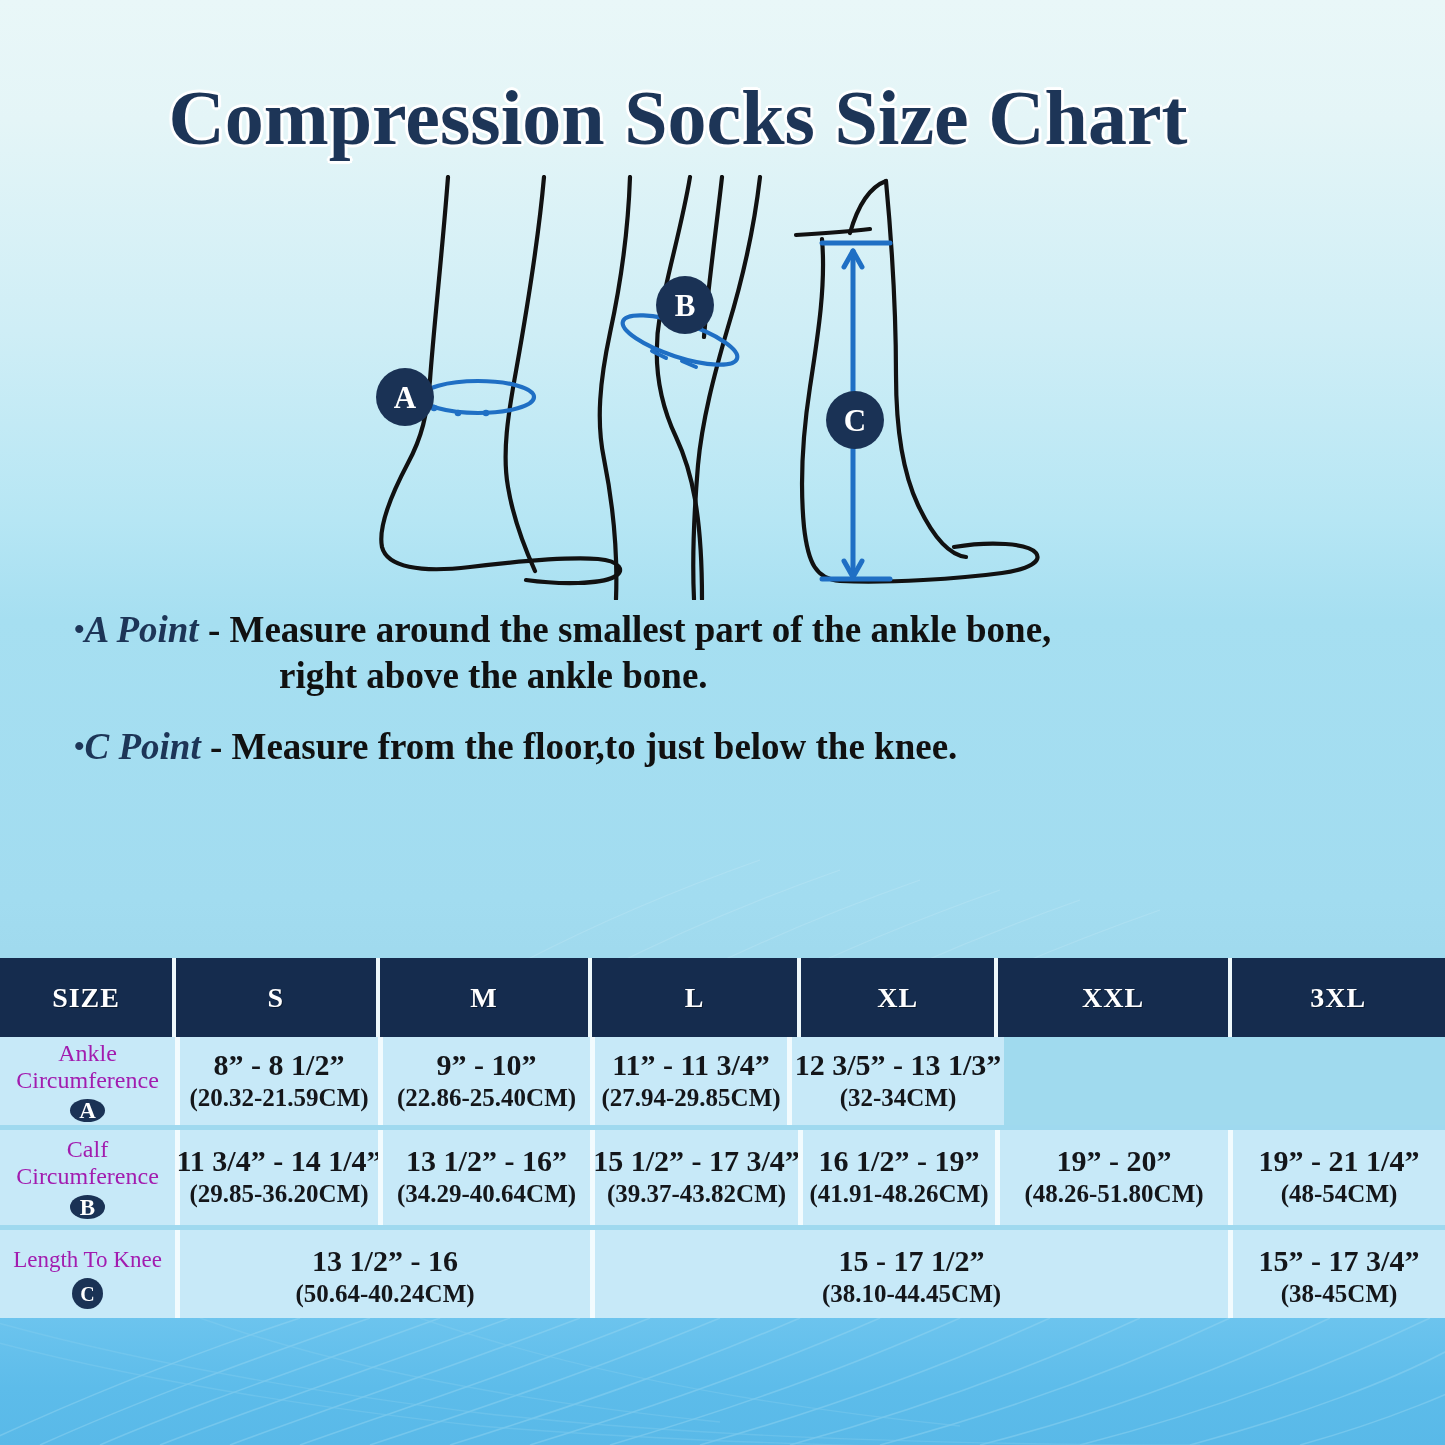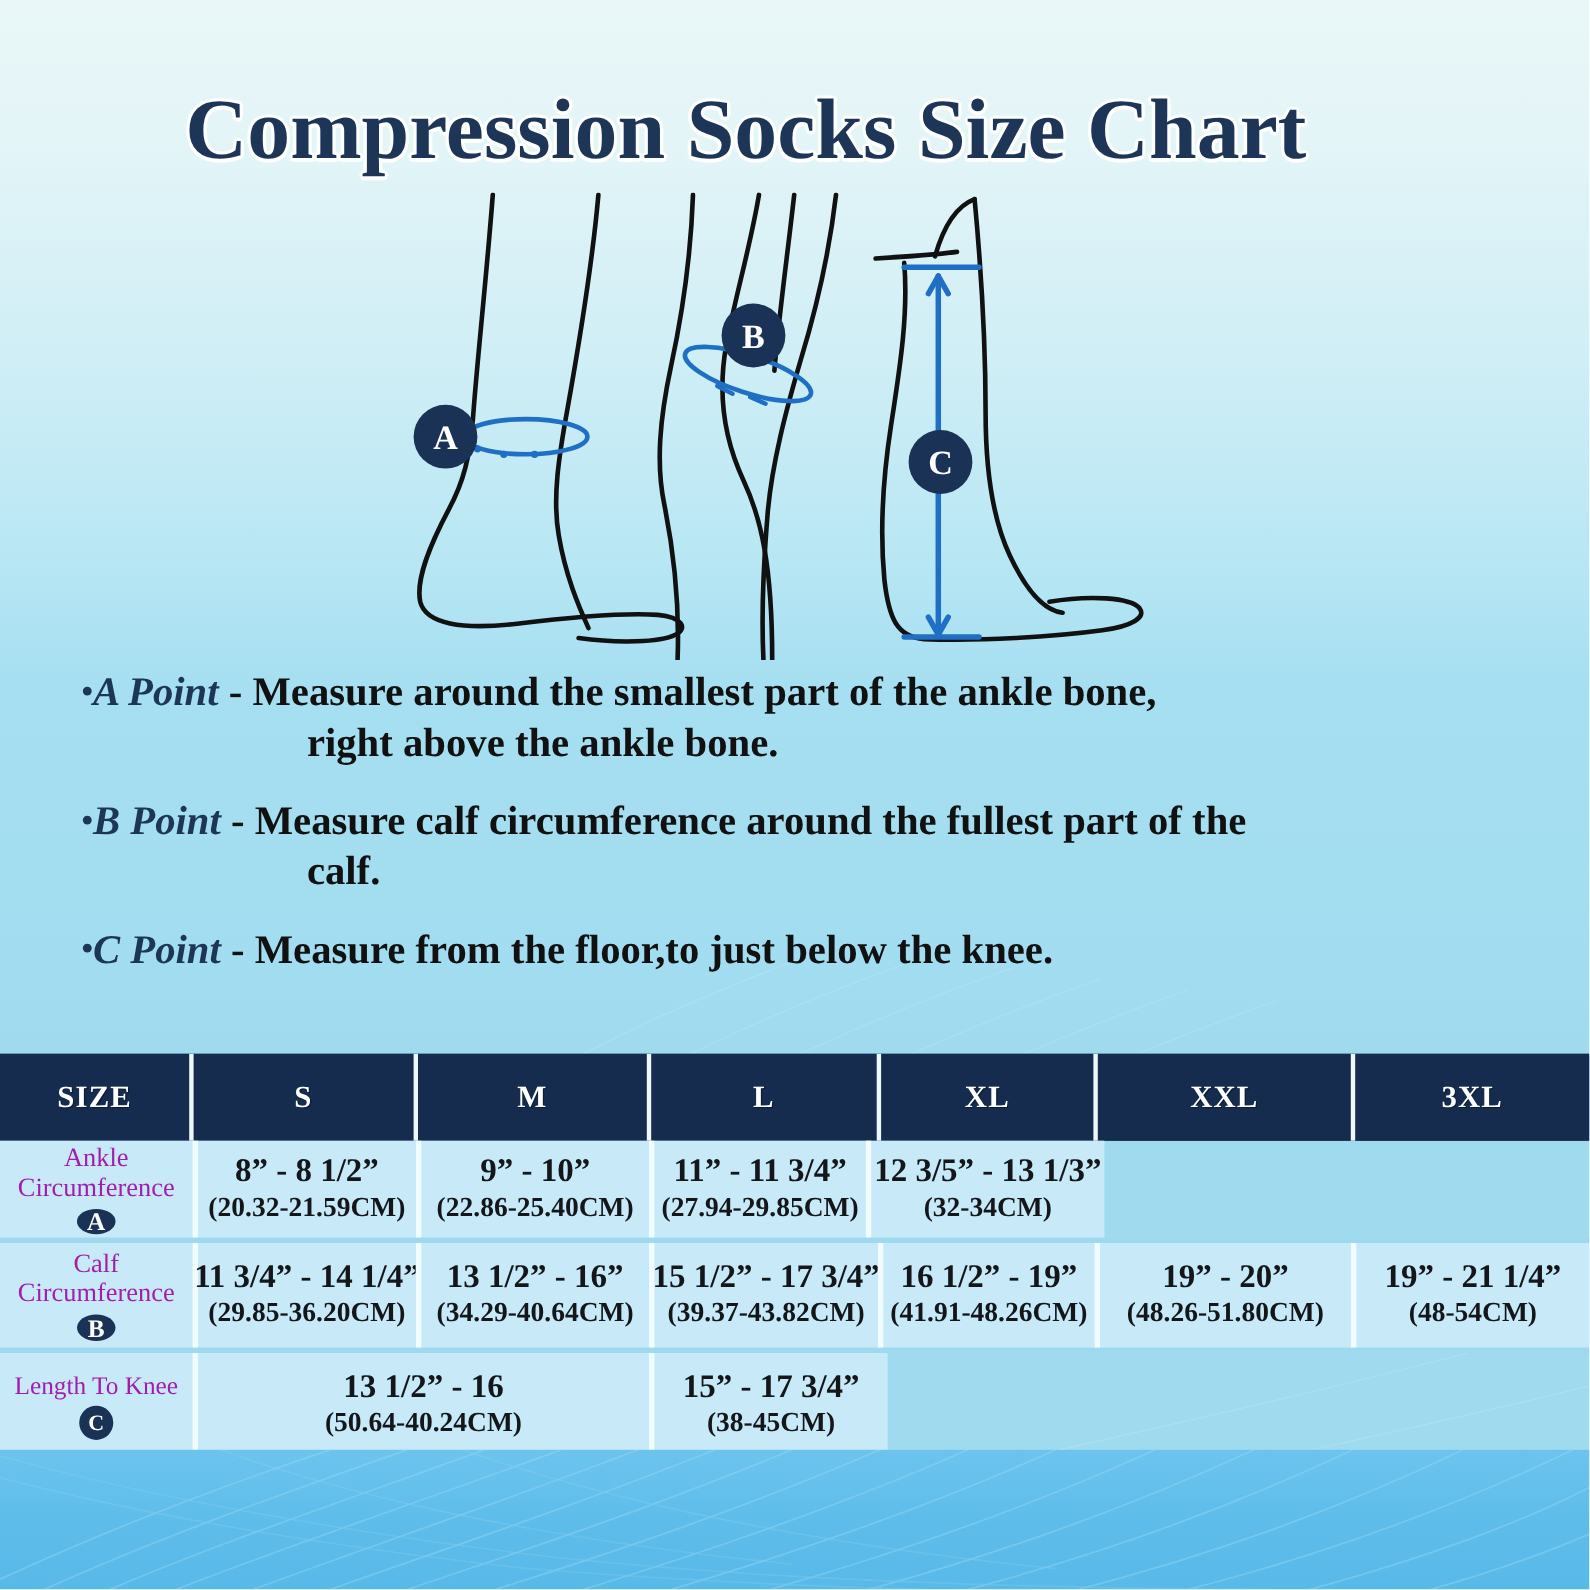--- a/index.html
+++ b/index.html
@@ -303,24 +303,20 @@
     </svg>
   </div>
 
   <div class="bullets">
 
     <div class="bullet bullet-1">
       <span class="dot">•</span><span class="pt">A Point</span><span class="body"> - </span><span class="body">Measure around the smallest part of the ankle bone,</span>
       <span class="wrapline body">right above the ankle bone.</span>
     </div>
 
-    <div class="bullet bullet-2">
-      <span class="dot">•</span><span class="pt">B Point</span><span class="body"> - </span><span class="body">Measure calf circumference around the fullest part of the</span>
-      <span class="wrapline body">calf.</span>
-    </div>
 
     <div class="bullet bullet-3">
       <span class="dot">•</span><span class="pt">C Point</span><span class="body"> - </span><span class="body">Measure from the floor,to just below the knee.</span>
     </div>
 
   </div>
 
   <div class="table">
 
     <div class="trow thead">
@@ -394,20 +390,24 @@
     <div class="rowgap"></div>
 
     <div class="trow tbody r3">
       <div class="cell c-size">
         <div class="rowlabel small">Length To Knee</div>
         <div class="badge sm">C</div>
       </div>
       <div class="cell c-sm">
         <div class="inch">13 1/2” -  16</div>
         <div class="cm">(50.64-40.24CM)</div>
+      </div>
+      <div class="cell c-lxx">
+        <div class="inch">15  -  17  1/2”</div>
+        <div class="cm">(38.10-44.45CM)</div>
       </div>
       <div class="cell c-3xl">
         <div class="inch">15” -  17 3/4”</div>
         <div class="cm">(38-45CM)</div>
       </div>
     </div>
 
   </div>
 
   <div class="bottom-band">

